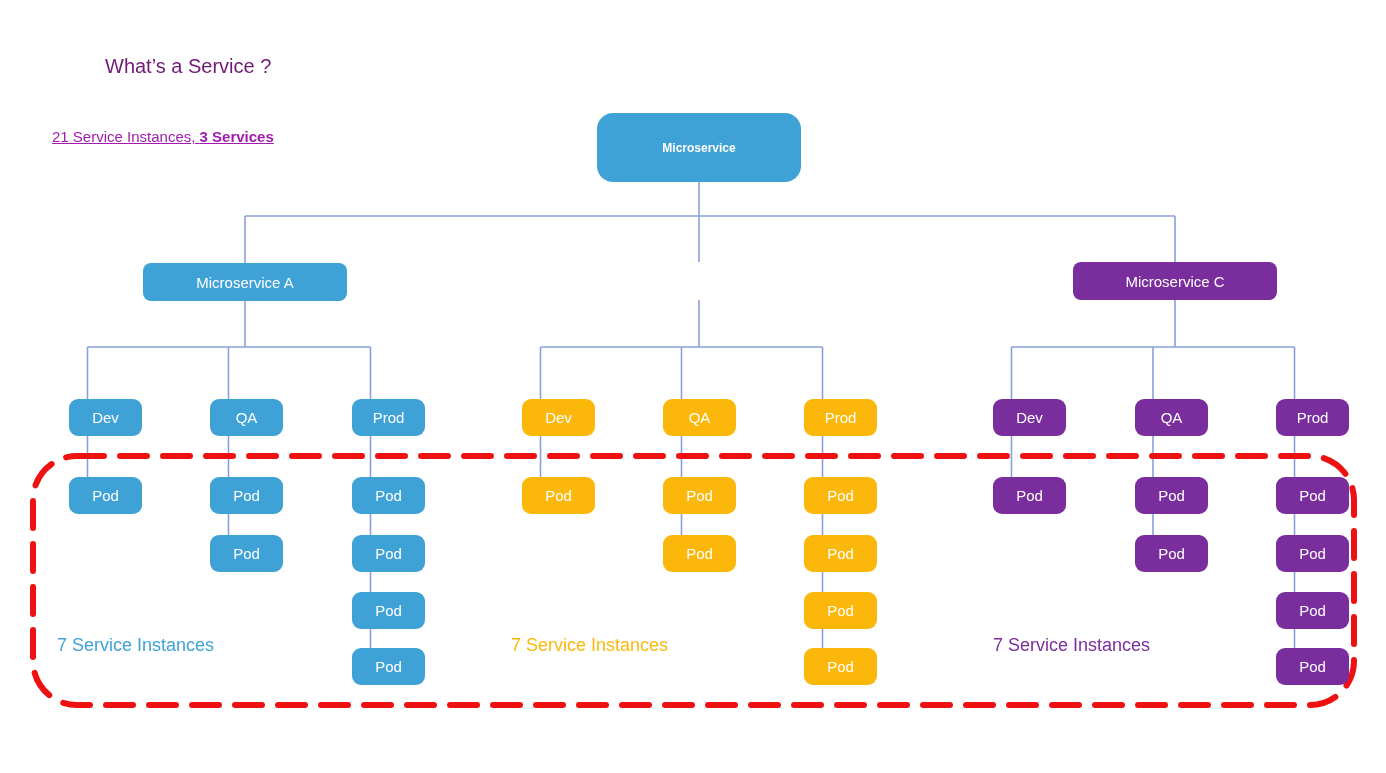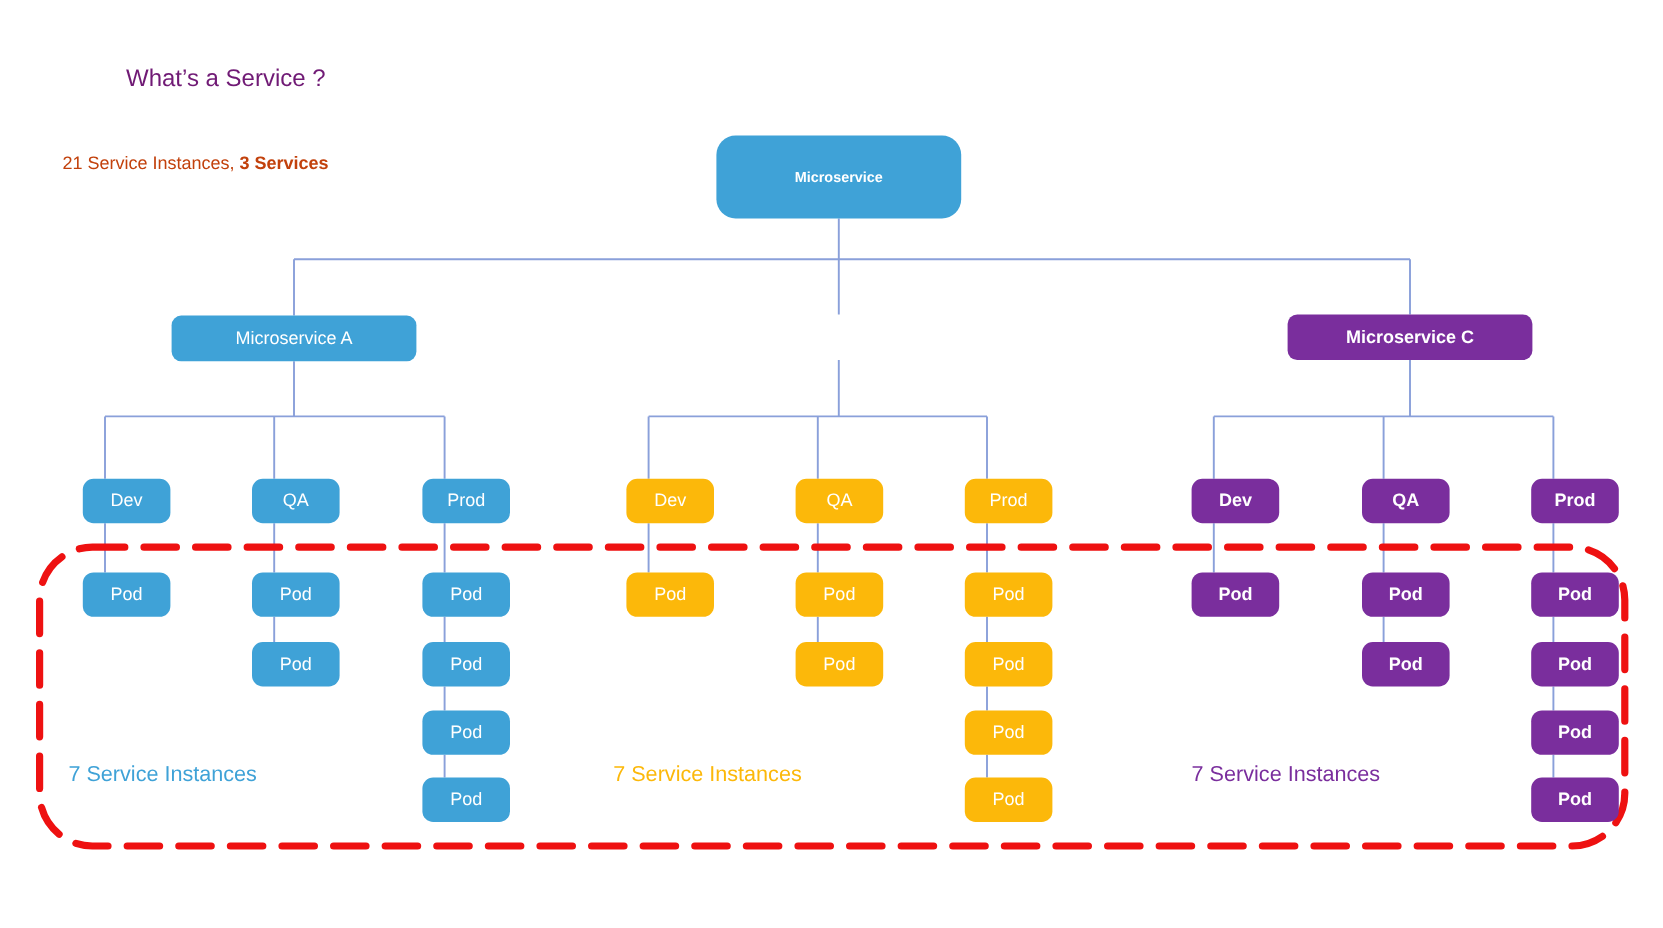--- a/index.html
+++ b/index.html
@@ -10,26 +10,26 @@
   svg.wires{position:absolute;left:0;top:0;width:1386px;height:773px;pointer-events:none;}
   .node{
     position:absolute;display:flex;align-items:center;justify-content:center;
     color:#ffffff;border-radius:9px;font-size:15px;line-height:1;text-align:center;
   }
   .env{width:73px;height:37px;margin-left:18px;}
   .svc{width:204px;height:38px;border-radius:8px;}
   .app{width:204px;height:69px;border-radius:16px;font-weight:bold;font-size:12px;}
   .blue{background:#3FA2D7;}
   .yellow{background:#FCB80A;}
-  .purple{background:#7A2E9D;font-weight:bold;}
+  .purple{background:#7A2E9D;}
   .title{
     position:absolute;left:105px;top:55px;font-size:20px;color:#701a75;
   }
   .summary{
-    position:absolute;left:52px;top:128px;font-size:15px;color:#c2410c;white-space:nowrap;
+    position:absolute;left:52px;top:128px;font-size:15px;color:#a21caf;white-space:nowrap;text-decoration:underline;
   }
   .summary .bold{font-weight:bold;}
   .count-label{position:absolute;font-size:18px;white-space:nowrap;}
   .c-blue{color:#3FA2D7;}
   .c-yellow{color:#FCB80A;}
   .c-purple{color:#7A2E9D;}
 </style>
 </head>
 <body>
 

